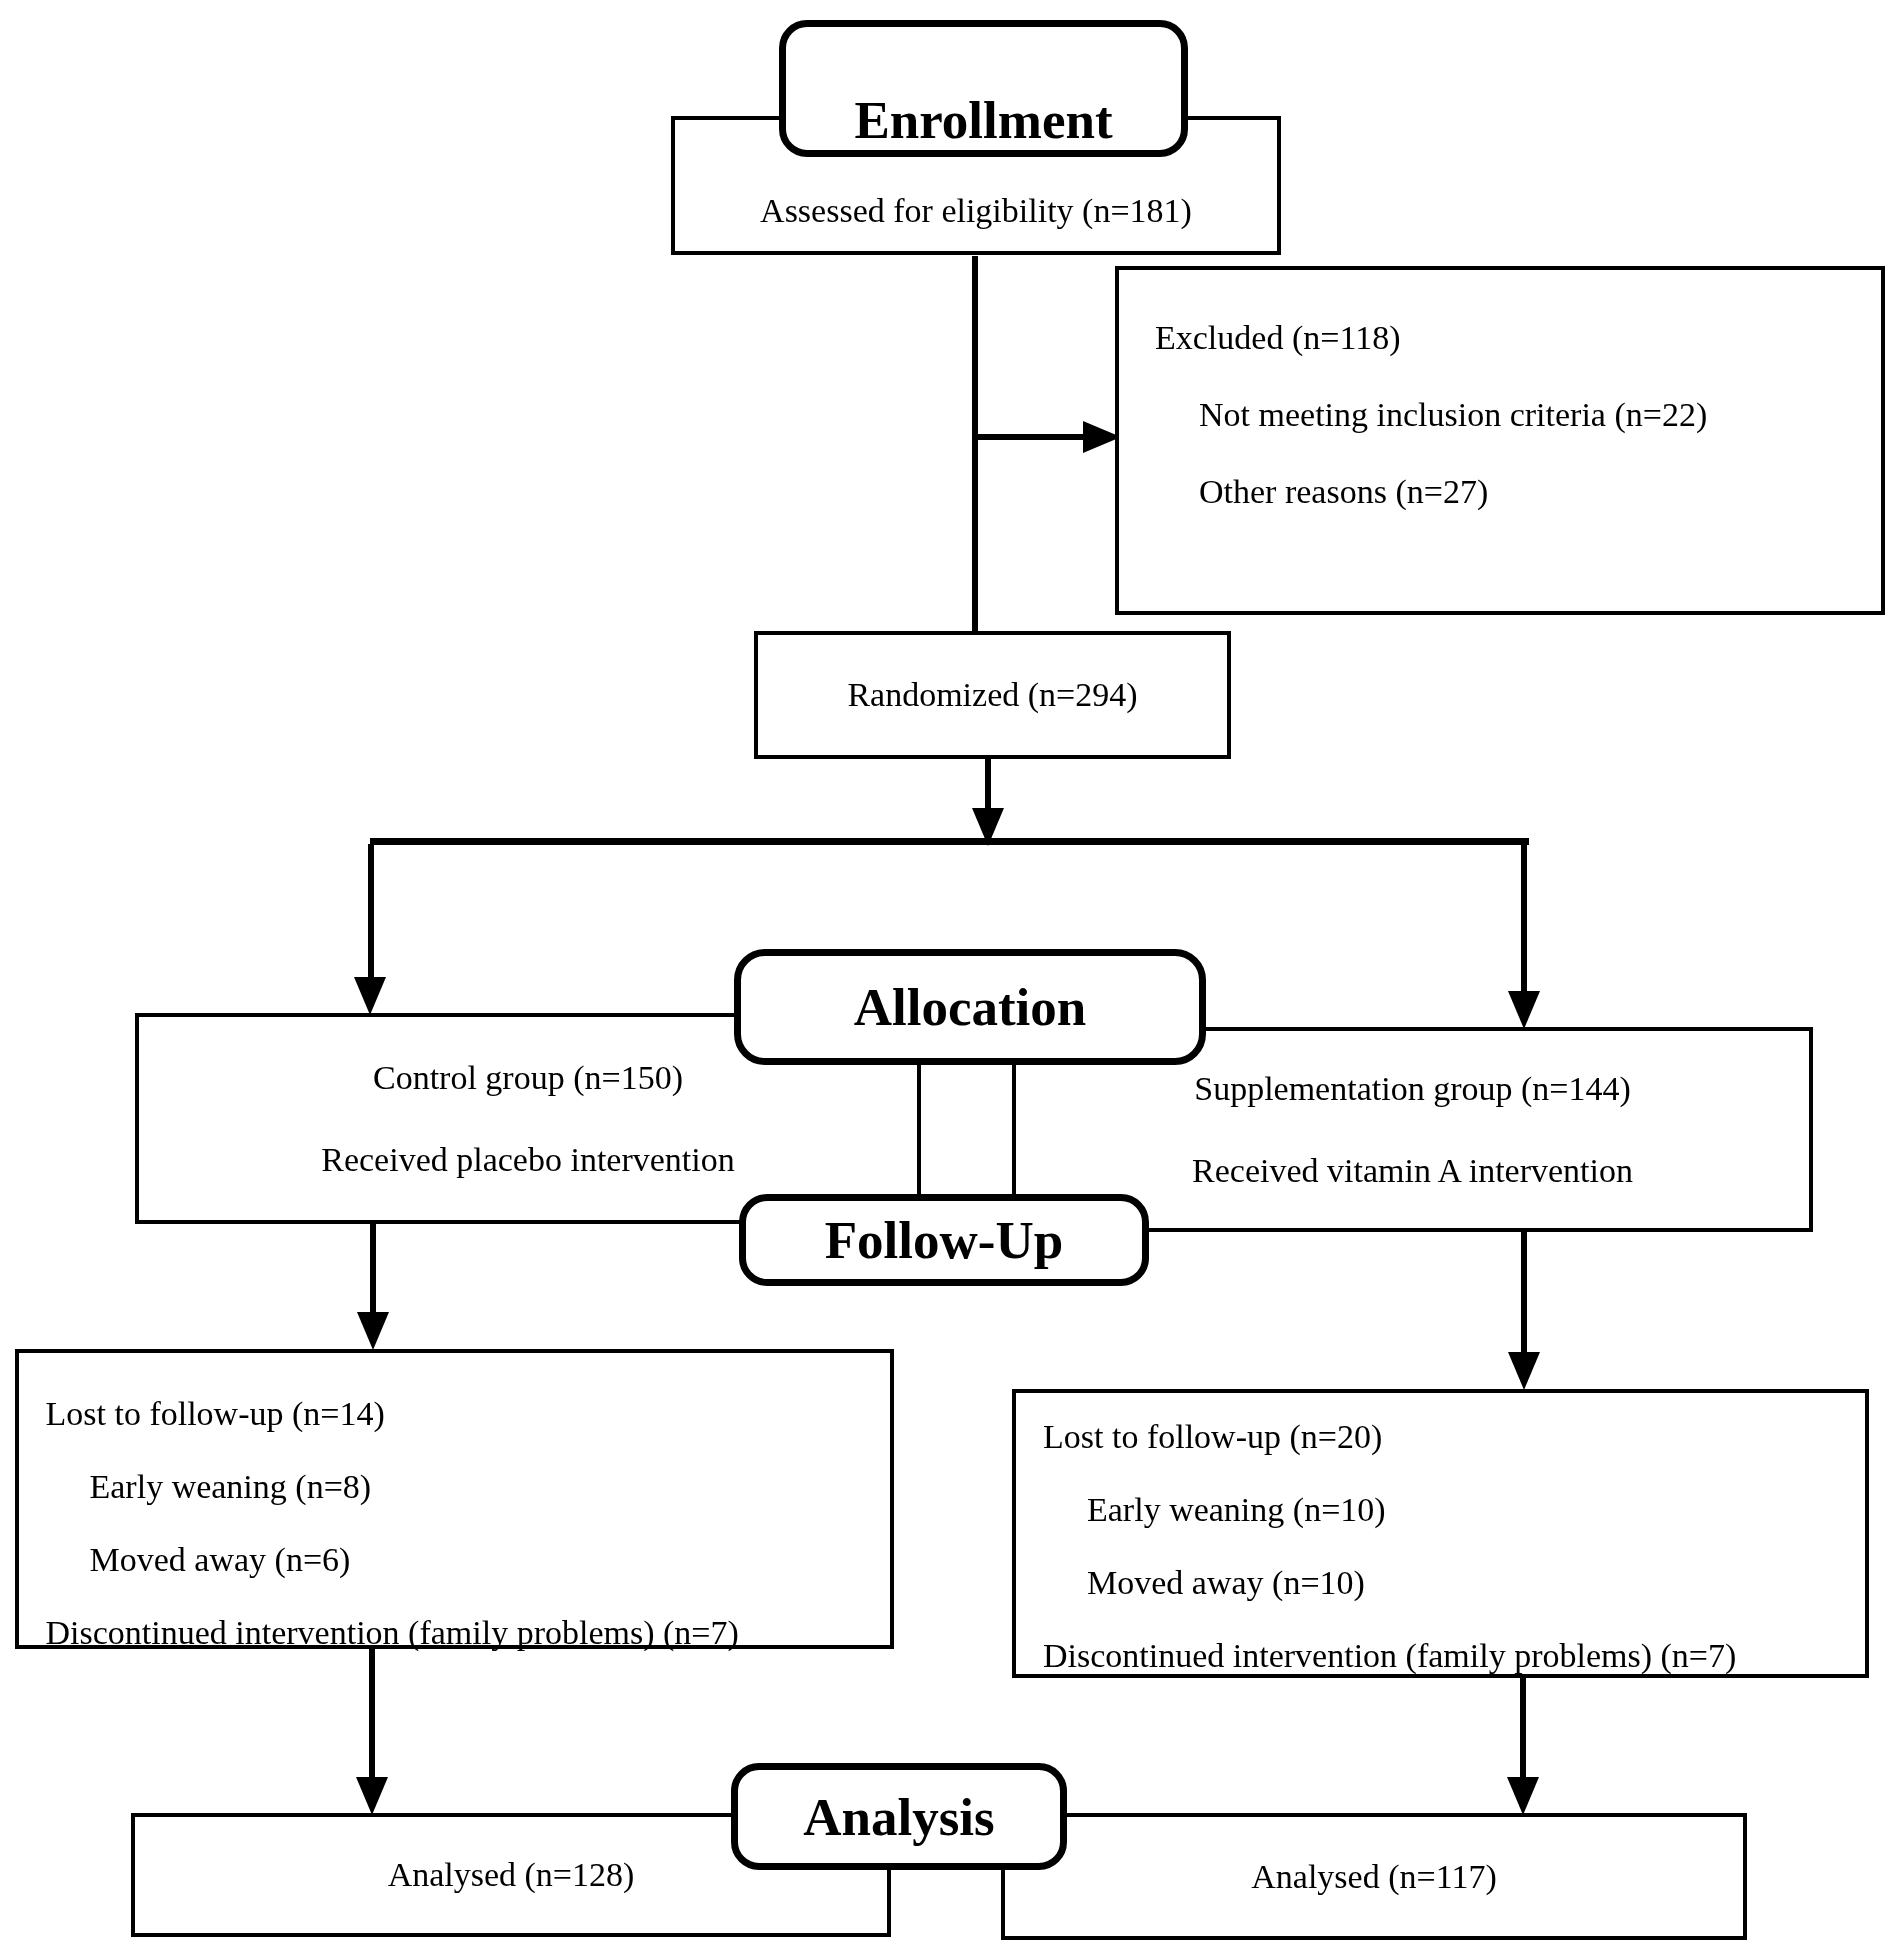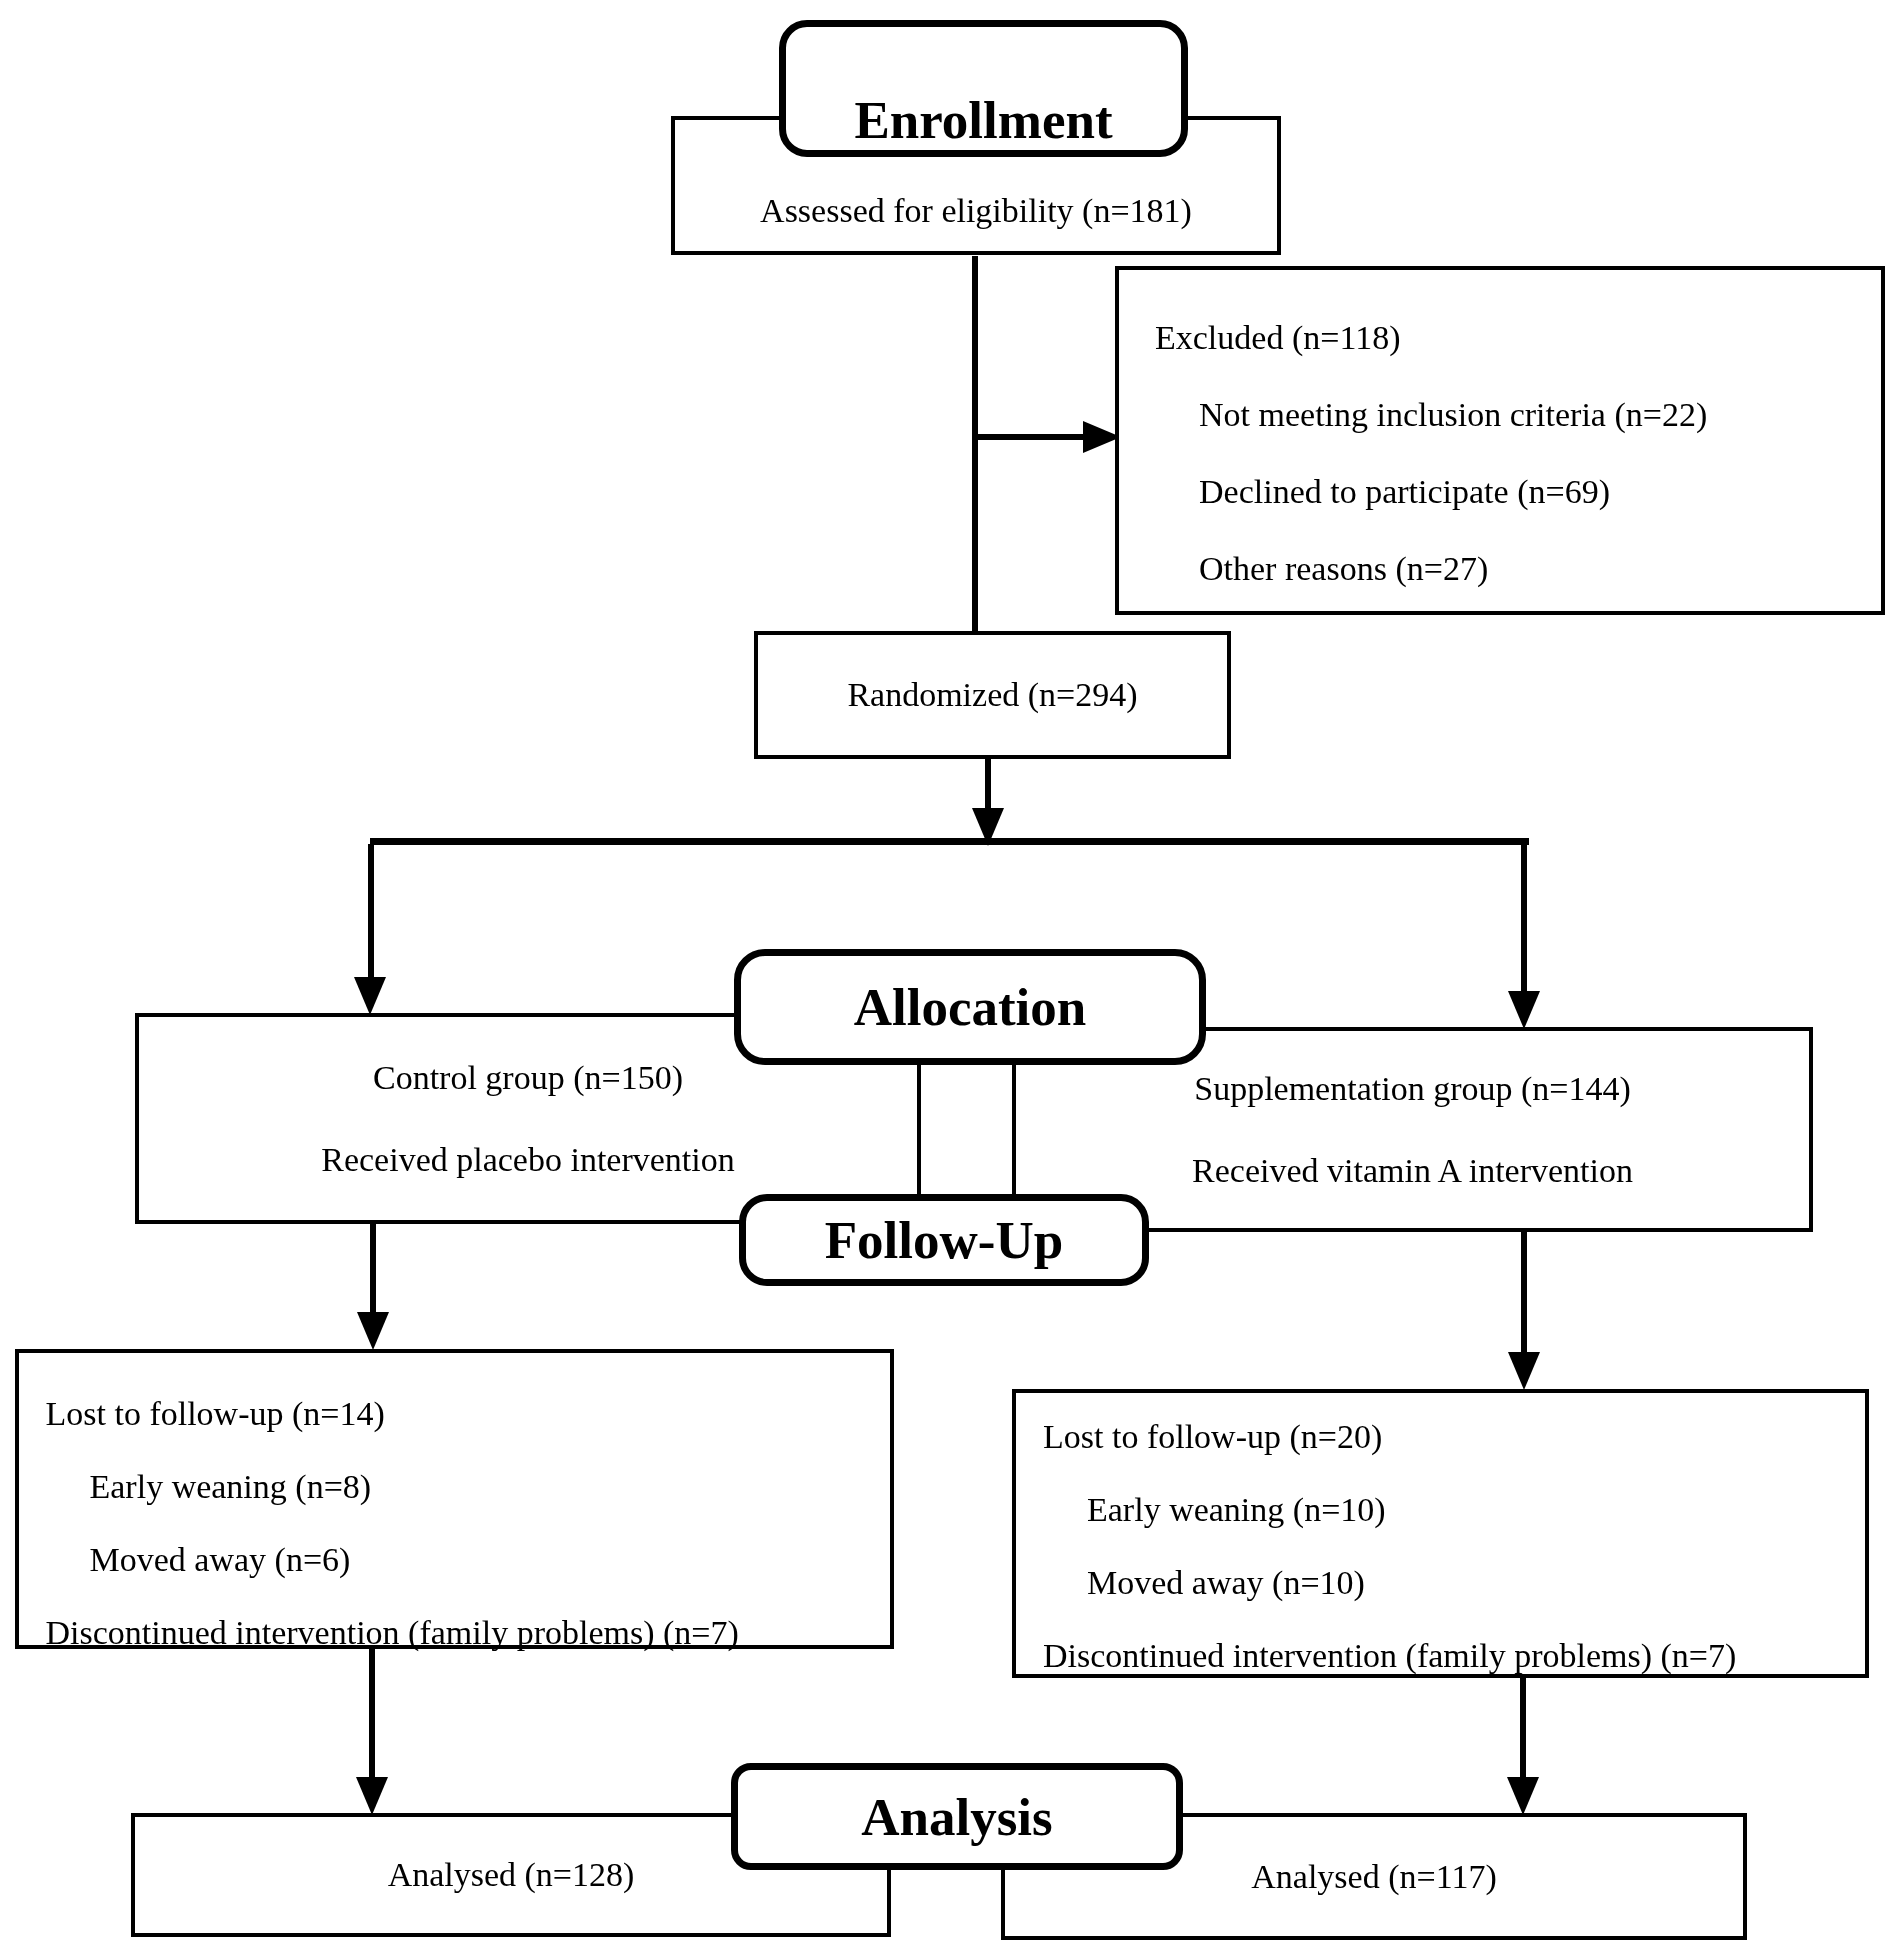--- a/index.html
+++ b/index.html
@@ -84,21 +84,20 @@
     <span>Assessed for eligibility (n=181)</span>
   </div>
 
   <div class="label" style="left:779px;top:20.3px;width:409px;height:137px;align-items:flex-end;">
     <span>Enrollment</span>
   </div>
 
   <div class="box list-box excluded-list" style="left:1115px;top:266px;width:770px;height:349px;padding:29px 9.7px 0 36px;">
     <span class="line">Excluded (n=118)</span>
     <span class="line indent">Not meeting inclusion criteria (n=22)</span>
-    <span class="line indent">Declined to participate (n=69)</span>
     <span class="line indent">Other reasons (n=27)</span>
   </div>
 
   <div class="box center-text" style="left:754px;top:631px;width:477px;height:128px;">
     <span>Randomized (n=294)</span>
   </div>
 
   <div class="box two-line" style="left:107px;top:1013px;width:786px;height:211px;margin-left:28px;">
     <span>Control group (n=150)</span>
     <span>Received placebo intervention</span>
@@ -132,18 +131,18 @@
   </div>
 
   <div class="box center-text" style="left:131px;top:1813px;width:760px;height:124px;">
     <span>Analysed (n=128)</span>
   </div>
 
   <div class="box center-text" style="left:1001px;top:1813px;width:746px;height:127px;">
     <span>Analysed (n=117)</span>
   </div>
 
-  <div class="label" style="left:731px;top:1763px;width:452px;height:107px;border-radius:20px;">
+  <div class="label" style="left:731px;top:1763px;width:336px;height:107px;">
     <span>Analysis</span>
   </div>
 
 </div>
 
 
 </body></html>

